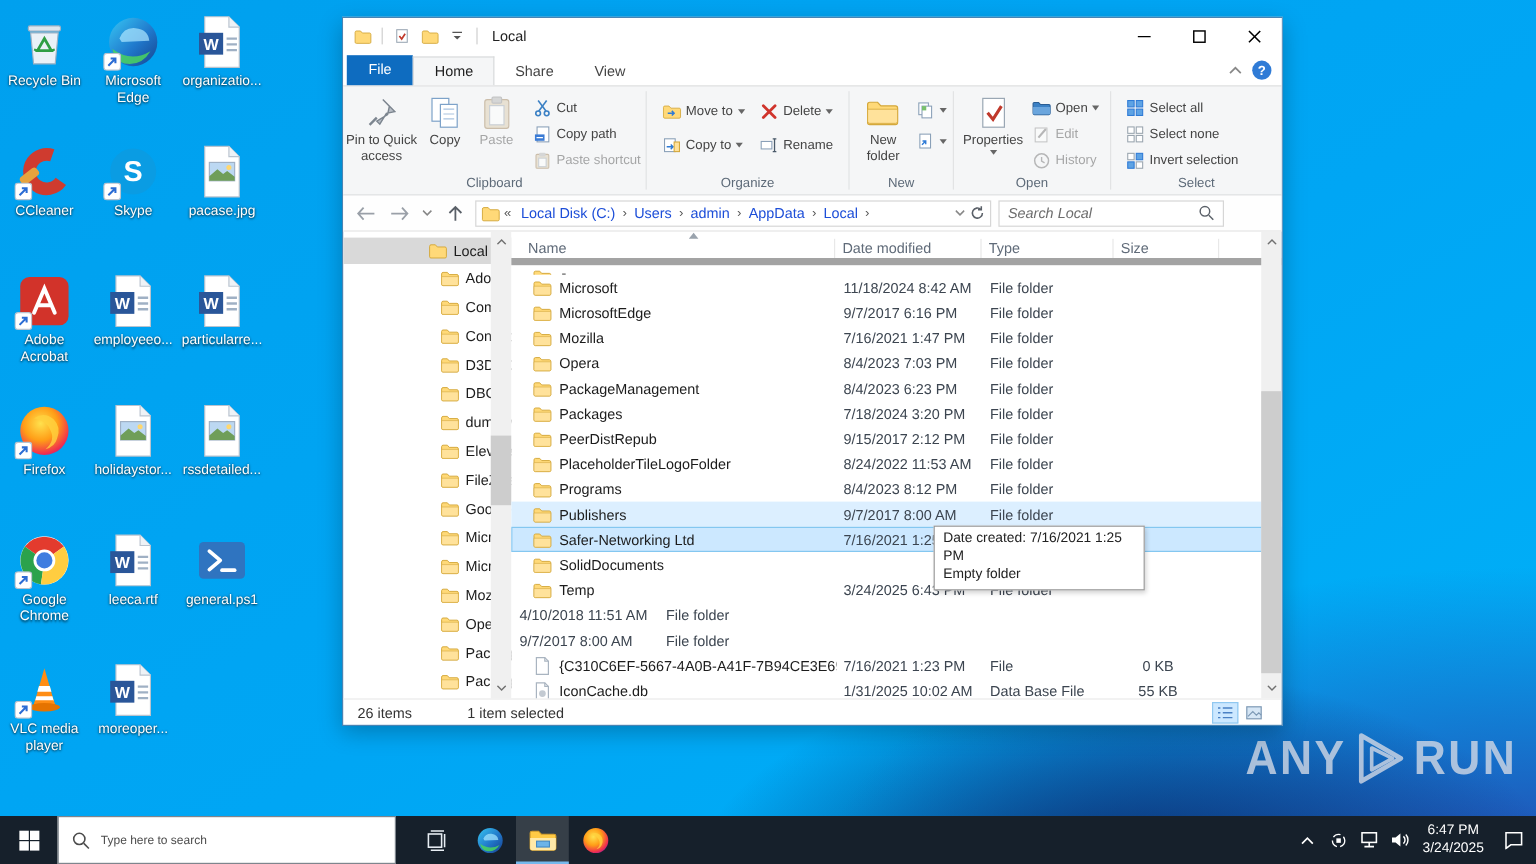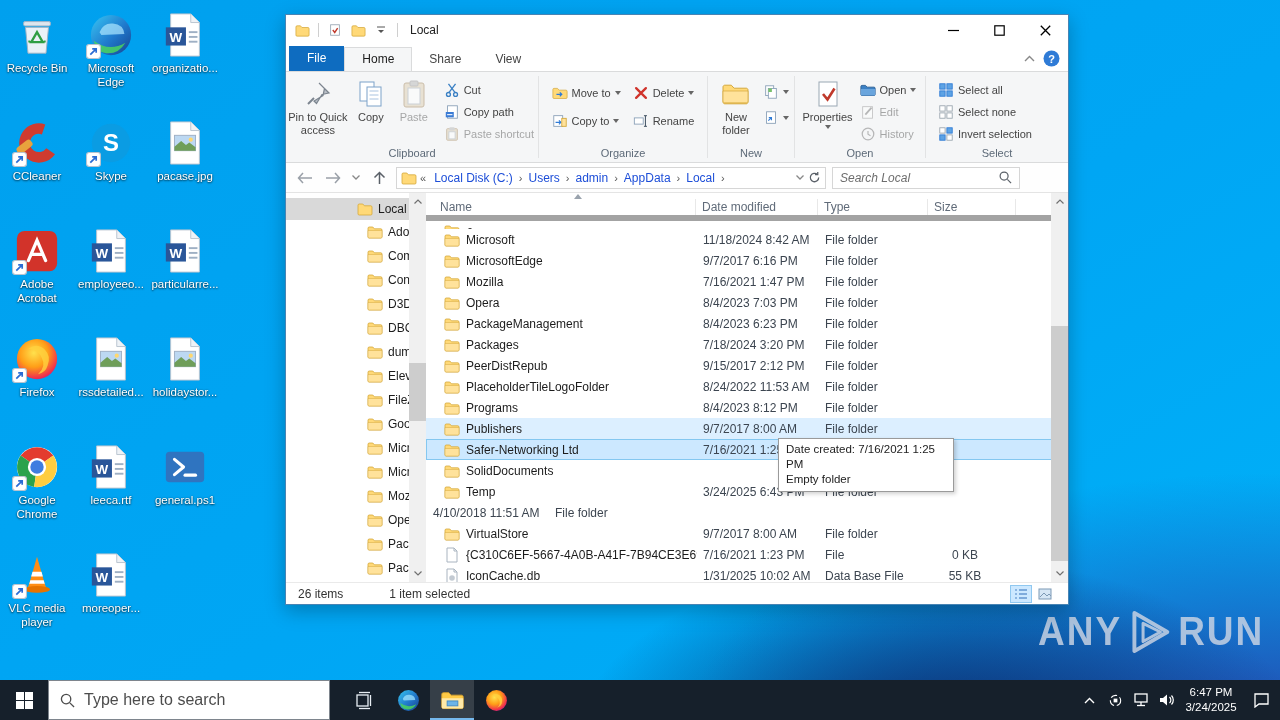--- a/index.html
+++ b/index.html
@@ -123,21 +123,21 @@
   .status-sep { width:46px; }
   .view-toggles { margin-left:auto; display:flex; gap:2px; }
   .vt { width:22px; height:18px; display:flex; align-items:center; justify-content:center; border:1px solid transparent; }
   .vt.active { background:#cce8ff; border-color:#90c8f0; }
 
   
   .taskbar { position:absolute; left:0; bottom:0; width:1280px; height:40px; background:#16202b;
     display:flex; align-items:center; z-index:10; }
   .tb-start { width:48px; height:40px; display:flex; align-items:center; justify-content:center; }
   .tb-search { width:282px; height:40px; background:#fff; border:1px solid #7e858d;
-    display:flex; align-items:center; gap:9px; padding:0 11px; color:#4c4c4c; font-size:16px; }
+    display:flex; align-items:center; gap:9px; padding:0 11px; color:#4c4c4c; font-size:10px; }
   .tb-icon { width:44px; height:40px; display:flex; align-items:center; justify-content:center; }
   .tb-icon.active { background:rgba(255,255,255,.14); box-shadow:inset 0 -2px 0 #76b9ed; }
   .tray { margin-left:auto; display:flex; align-items:center; height:40px; }
   .tray-ic { width:26px; height:40px; display:flex; align-items:center; justify-content:center; }
   .clock { width:62px; text-align:center; color:#fff; font-size:11.5px; line-height:1.3; padding:0 3px; }
   .action-center { width:38px; height:40px; display:flex; align-items:center; justify-content:center; }
 </style>
 </head>
 <body>
 
@@ -313,34 +313,34 @@
     <div class="dicon-img">
         <svg viewBox="0 0 48 48">
           <path d="M9 2 h21 l9 9 v35 h-30z" fill="#fff" stroke="#b9c3cf"></path>
           <path d="M30 2 v9 h9" fill="#eef2f6" stroke="#b9c3cf"></path>
           <rect x="13" y="16" width="22" height="16" fill="#bcd8f2" stroke="#9fb0c4"></rect>
           <path d="M13 28 l7 -6 5 4 3.5 -2.5 6.5 5 v3.5 h-22z" fill="#6f9e59"></path>
           <circle cx="30" cy="20.5" r="2.2" fill="#ffd76e"></circle>
         </svg>
 
     </div>
-    <div class="dlabel">rssdetailed...</div>
+    <div class="dlabel">holidaystor...</div>
   </div>
   <div class="dicon">
     <div class="dicon-img">
         <svg viewBox="0 0 48 48">
           <path d="M9 2 h21 l9 9 v35 h-30z" fill="#fff" stroke="#b9c3cf"></path>
           <path d="M30 2 v9 h9" fill="#eef2f6" stroke="#b9c3cf"></path>
           <rect x="13" y="16" width="22" height="16" fill="#bcd8f2" stroke="#9fb0c4"></rect>
           <path d="M13 28 l7 -6 5 4 3.5 -2.5 6.5 5 v3.5 h-22z" fill="#6f9e59"></path>
           <circle cx="30" cy="20.5" r="2.2" fill="#ffd76e"></circle>
         </svg>
 
     </div>
-    <div class="dlabel">holidaystor...</div>
+    <div class="dlabel">rssdetailed...</div>
   </div>
   <div class="dicon">
     <div class="dicon-img">
         <svg viewBox="0 0 48 48">
           <circle cx="24" cy="24" r="21" fill="#fff"></circle>
           <path d="M24 24 L7 12 A21 21 0 0 1 41 12 Z" fill="#e33b2e"></path>
           <path d="M24 24 L7 12 A21 21 0 0 0 21 44.8 Z" fill="#2ba24c"></path>
           <path d="M24 24 L21 44.8 A21 21 0 0 0 41 12 Z" fill="#ffcd40"></path>
           <circle cx="24" cy="24" r="9.5" fill="#fff"></circle>
           <circle cx="24" cy="24" r="7" fill="#3f7de0"></circle>
@@ -1182,29 +1182,20 @@
     <span class="lc lc-date">3/24/2025 6:43 PM</span>
     <span class="lc lc-type">File folder</span>
     <span class="lc lc-size"></span>
   </div>
   <div class="lrow ">
     <span class="lc lc-date">4/10/2018 11:51 AM</span>
     <span class="lc lc-type">File folder</span>
     <span class="lc lc-size"></span>
   </div>
   <div class="lrow ">
-    <span class="lc lc-name">
-      <span class="tree-ico">
-                <svg viewBox="0 0 16 16">
-                  <path d="M1 4.2C1 3.5 1.5 3 2.2 3h3.6l1.6 1.8h6.4c.7 0 1.2.5 1.2 1.2v7c0 .7-.5 1-1.2 1H2.2C1.5 14 1 13.7 1 13z" fill="#ffd978" stroke="#d4a83c" stroke-width=".8"></path>
-                  <path d="M1 6.5h14V13c0 .7-.5 1-1.2 1H2.2C1.5 14 1 13.7 1 13z" fill="#ffe29b" stroke="#d4a83c" stroke-width=".5"></path>
-                </svg>
-              </span>
-      <span>VirtualStore</span>
-    </span>
     <span class="lc lc-date">9/7/2017 8:00 AM</span>
     <span class="lc lc-type">File folder</span>
     <span class="lc lc-size"></span>
   </div>
   <div class="lrow ">
     <span class="lc lc-name">
       <span class="tree-ico">
                 <svg viewBox="0 0 16 16">
                   <path d="M3 1h7l3 3v11H3z" fill="#fff" stroke="#a9b4c0"></path>
                   <path d="M10 1v3h3" fill="none" stroke="#a9b4c0"></path>

